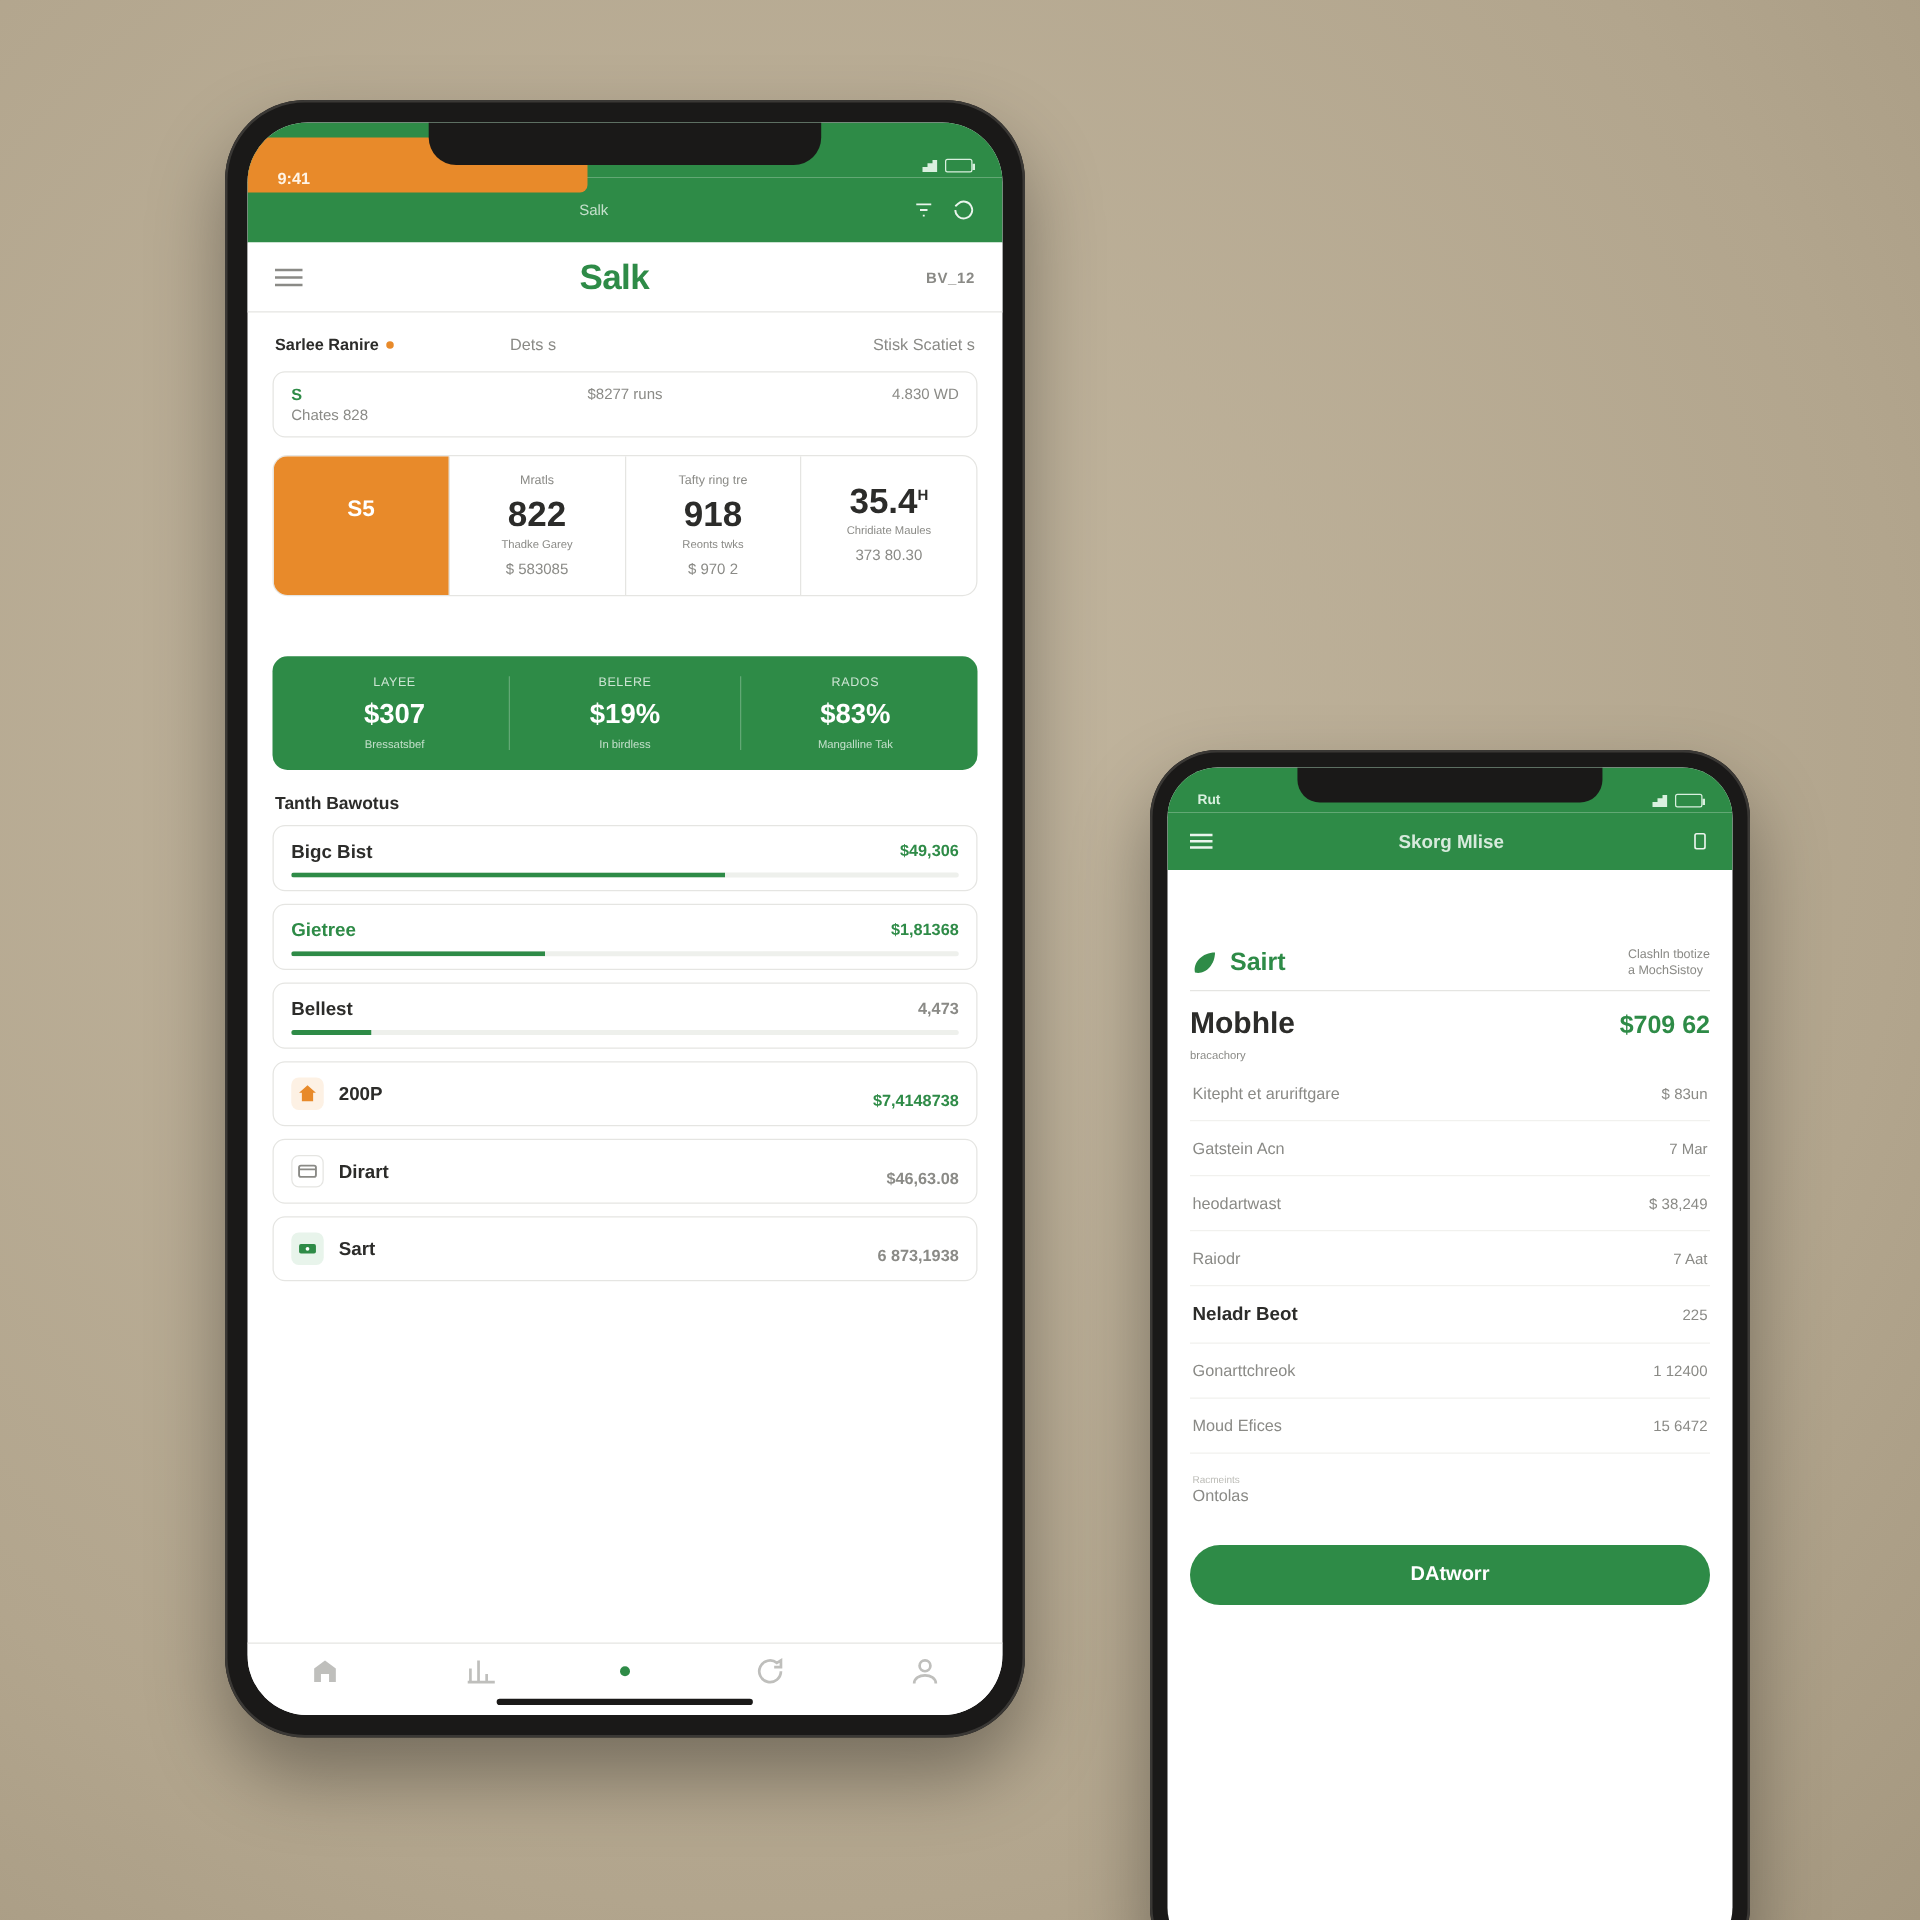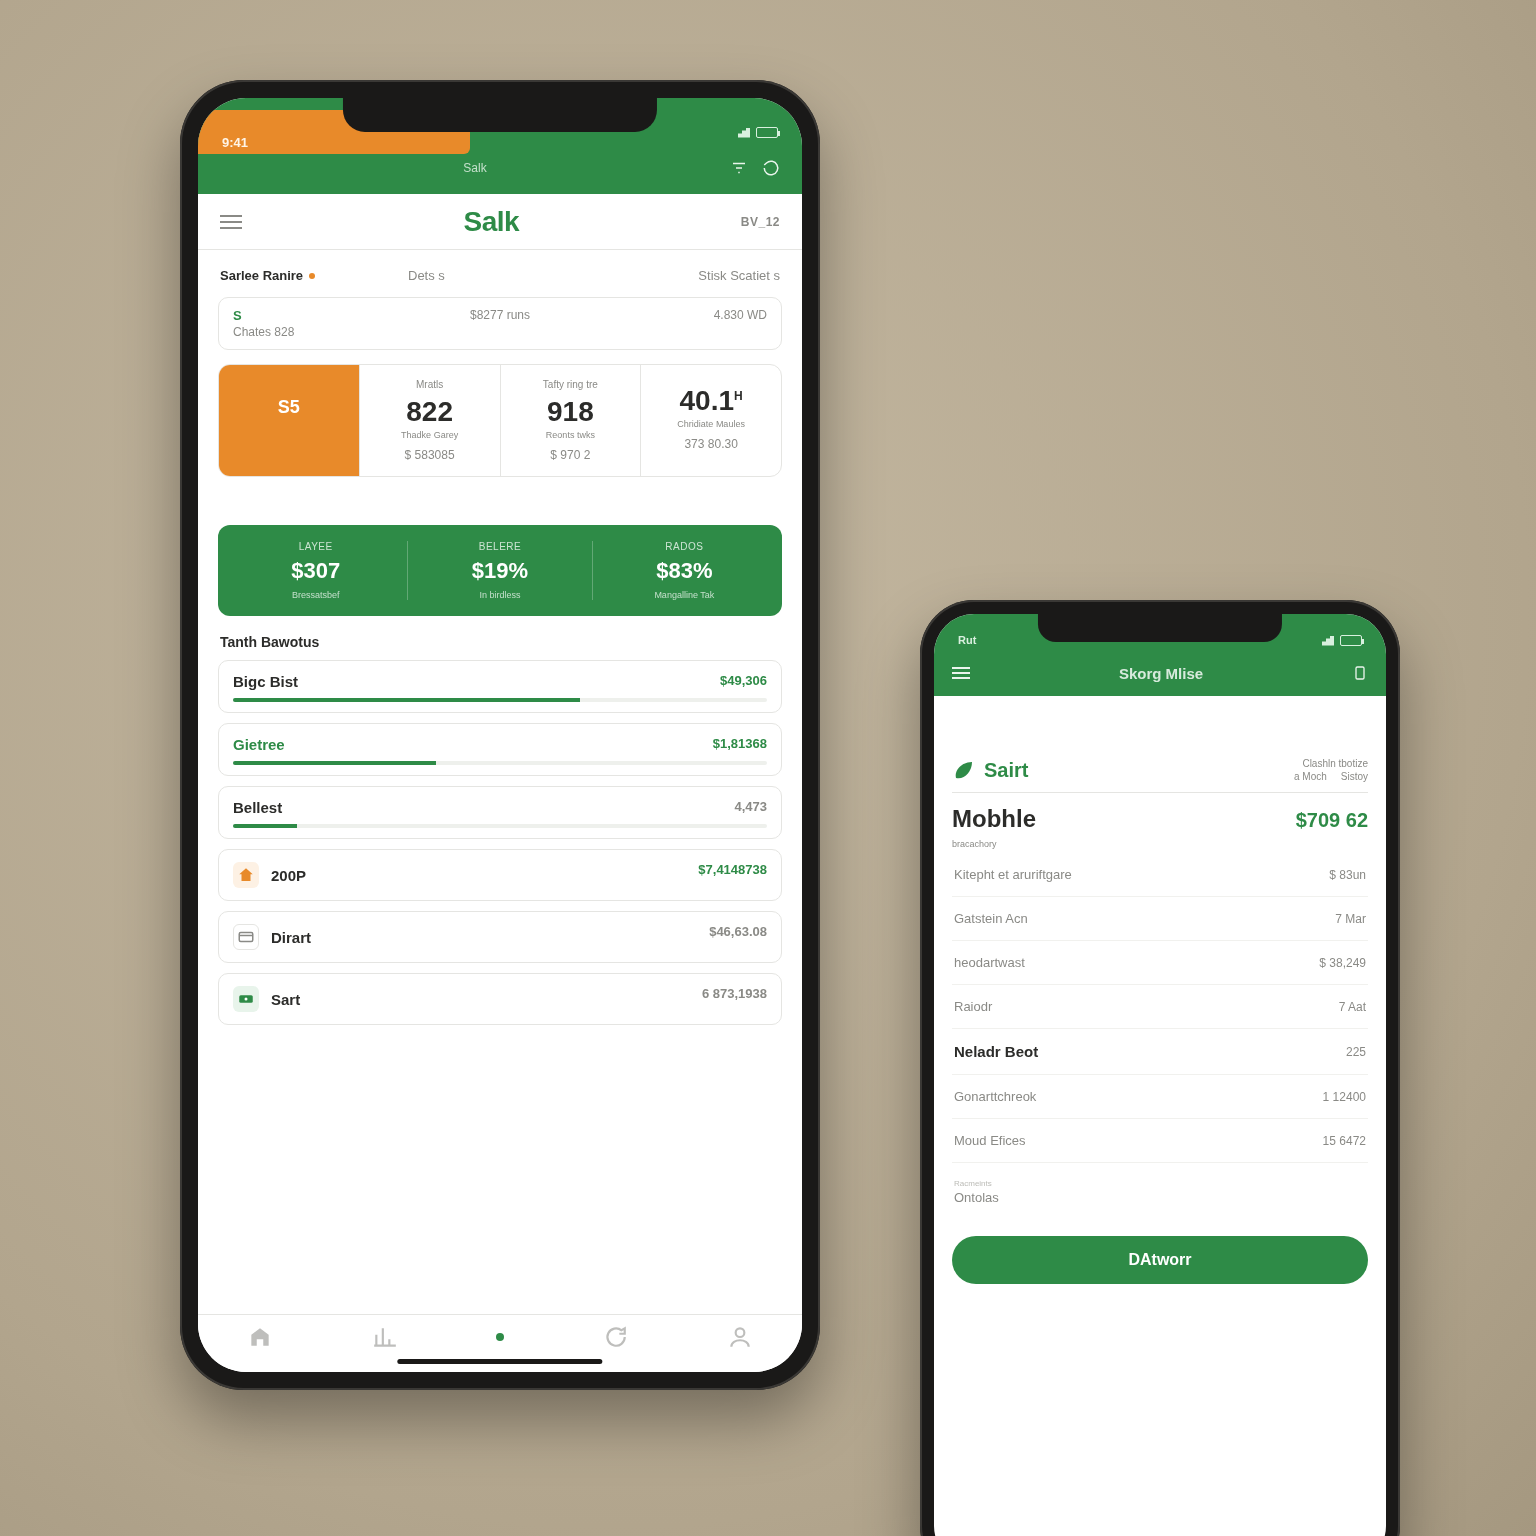--- a/index.html
+++ b/index.html
@@ -156,21 +156,21 @@
   }
   .litem .lrow { display:flex; justify-content:space-between; align-items:flex-start; }
   .litem .lname { font-size:15px; font-weight:700; color:var(--dark-text); }
   .litem .lname.green { color: var(--green); }
   .litem .lval { font-size:13px; font-weight:600; color:var(--green); }
   .litem .lval.grey { color: var(--grey-text); }
   .litem .bar { height:4px; background:#eef0ec; border-radius:2px; margin-top:8px; overflow:hidden;}
   .litem .bar > i { display:block; height:100%; background:var(--green); }
 
   
-  .irow { display:flex; align-items:flex-start; justify-content:space-between; padding:12px 14px; border:1px solid var(--grey-line); border-radius:10px; margin-bottom:10px;}
+  .irow { display:flex; align-items:flex-end; justify-content:space-between; padding:12px 14px; border:1px solid var(--grey-line); border-radius:10px; margin-bottom:10px;}
   .irow .il { display:flex; align-items:center; gap:12px; }
   .irow .iicon { width:26px; height:26px; border-radius:6px; display:flex; align-items:center; justify-content:center; }
   .irow .iname { font-size:15px; font-weight:700; color:var(--dark-text); }
   .irow .ival { font-size:13px; font-weight:600; color:var(--green); }
   .irow .ival.grey { color:var(--grey-text); }
 
   
   .bnav {
     position:absolute; bottom:0; left:0; right:0; height:58px;
     background:#fff; border-top:1px solid var(--grey-line);
@@ -285,21 +285,21 @@
             <div class="amt">$ 583085</div>
           </div>
           <div class="card">
             <div class="lab">Tafty ring tre</div>
             <div class="val">918</div>
             <div class="sub">Reonts twks</div>
             <div class="amt">$ 970 2</div>
           </div>
           <div class="card">
             <div class="lab"></div>
-            <div class="val"><span>40.1</span><sup style="font-size:12px;">H</sup></div>
+            <div class="val"><span>35.4</span><sup style="font-size:12px;">H</sup></div>
             <div class="sub">Chridiate Maules</div>
             <div class="amt">373 80.30</div>
           </div>
         </div>
 
         <div class="panel">
           <div>
             <div class="plab">LAYEE</div>
             <div class="pval">$307</div>
             <div class="psub">Bressatsbef</div>
@@ -446,21 +446,21 @@
               <svg width="24" height="24" viewBox="0 0 24 24" fill="var(--green)">
                   <path d="M4 20c8 2 16-6 16-16C10 4 2 12 4 20z"></path>
                 </svg>
             </span>
             <div>
               <div class="bname">Sairt</div>
             </div>
           </div>
           <div class="br">
             <div>Clashln tbotize</div>
-            <div style="display:flex; gap:14px; margin-top:2px; justify-content:flex-end;">
+            <div style="display:flex; gap:0; margin-top:2px; ">
               <span>a Moch</span>
               <span>Sistoy</span>
             </div>
           </div>
         </div>
         <div class="hline"></div>
 
         <div class="p2-main">
           <span class="mname">Mobhle</span>
           <span class="mval">$709 62</span>

